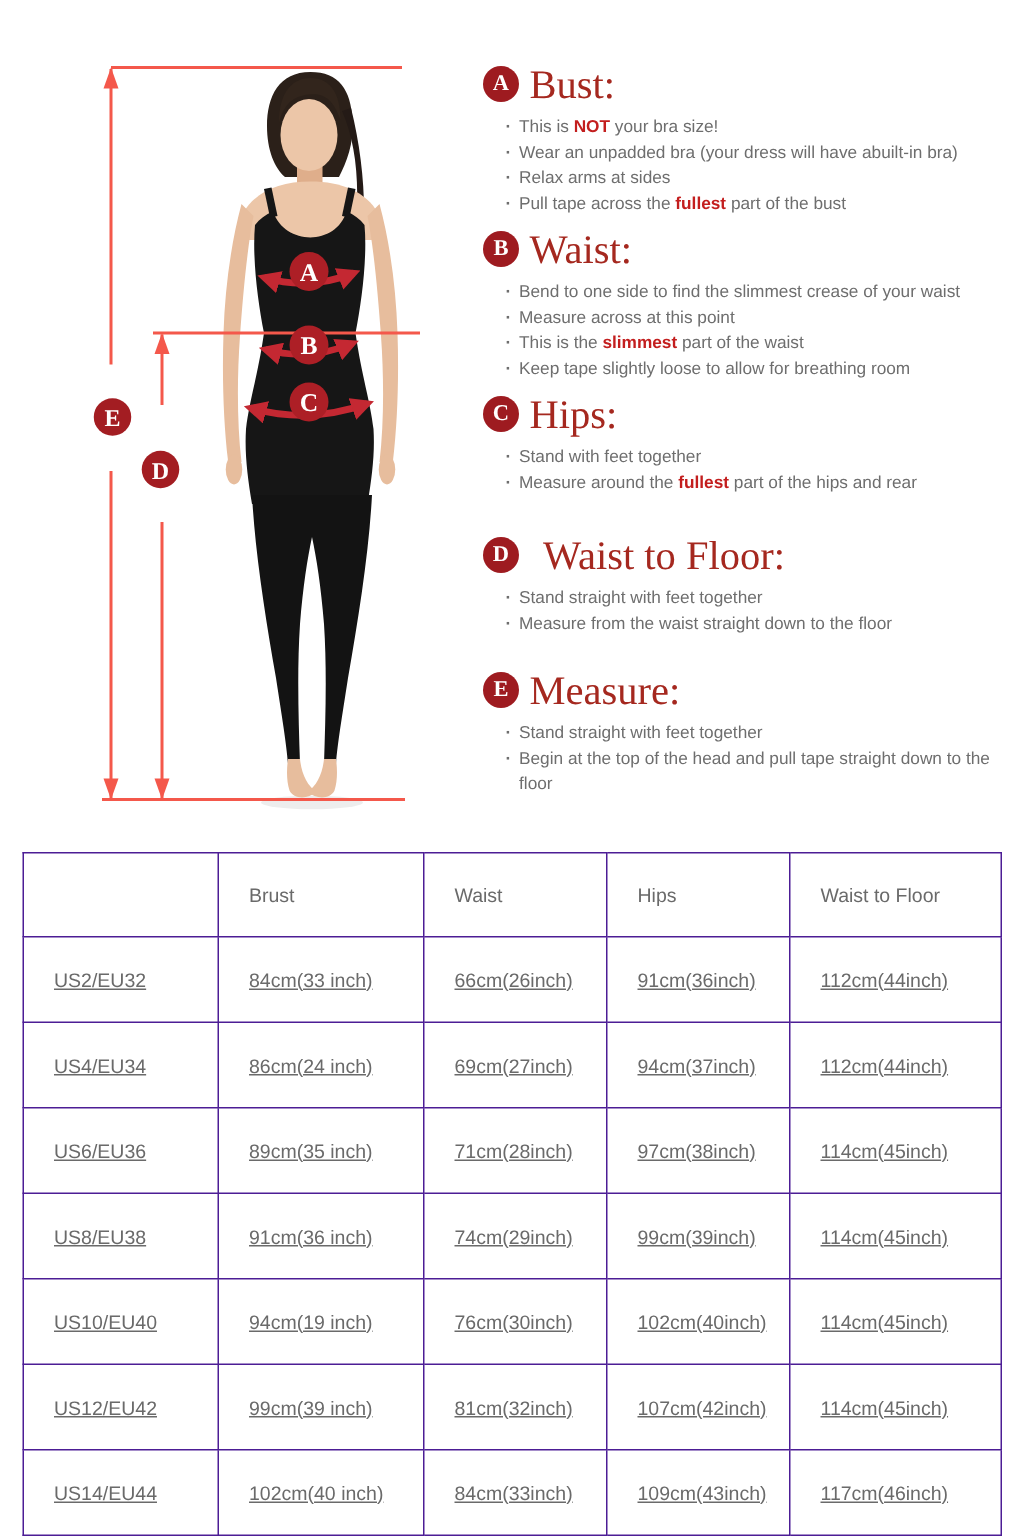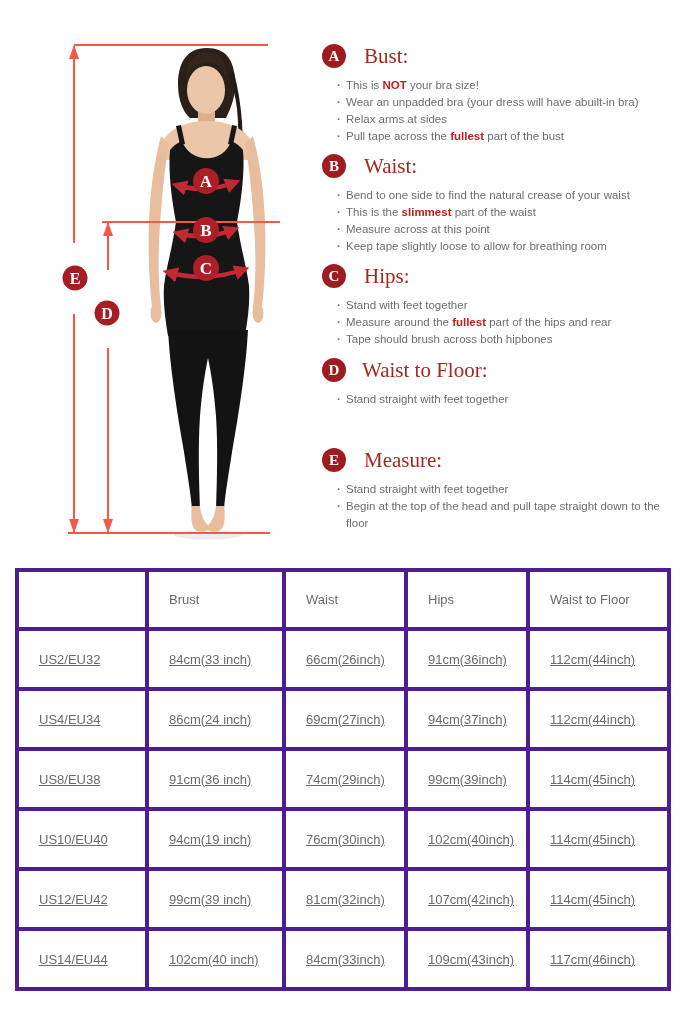--- a/index.html
+++ b/index.html
@@ -9,36 +9,36 @@
   
   .figure-area{position:absolute;left:0;top:0;width:340px;height:560px;}
   .figure-area svg{display:block;}
 
   
   .section{position:absolute;left:315px;width:354px;}
   .sec-head{display:flex;align-items:center;padding-left:7px;height:28px;}
   .badge{width:24px;height:24px;border-radius:50%;background:#9e1b20;flex:0 0 24px;
          display:flex;align-items:center;justify-content:center;
          font-family:"Liberation Serif",serif;font-weight:bold;font-size:15px;color:#fff;line-height:1;}
-  .sec-title{margin:0 0 0 18px;font-family:"Liberation Serif",serif;font-weight:normal;
-             font-size:21px;color:#a5281f;line-height:1;}
+  .sec-title{margin:0 0 0 7px;font-family:"Liberation Serif",serif;font-weight:normal;
+             font-size:27px;color:#a5281f;line-height:1;}
   .sec-title.indent{margin-left:16px;}
   ul.bullets{list-style:none;margin:7px 0 0 0;padding:0 0 0 22px;}
   ul.bullets li{position:relative;padding-left:9px;font-size:11.5px;line-height:17px;color:#6e6e6e;}
   ul.bullets li::before{content:"\00B7";position:absolute;left:0;top:0;color:#6e6e6e;font-weight:bold;}
   ul.bullets .hl{color:#c31e1e;font-weight:bold;}
 
   
   .sec-a{top:42px;} .sec-b{top:152px;} .sec-c{top:262px;} .sec-d{top:356px;} .sec-e{top:446px;}
 
   
   .size-table-wrap{position:absolute;left:15px;top:568px;width:652px;}
   table.size-table{border-collapse:collapse;table-layout:fixed;width:652px;
                    font-size:13px;color:#6a6a6a;}
-  table.size-table th,table.size-table td{border:4px solid #4c1d95;text-align:left;
+  table.size-table th,table.size-table td{border:1px solid #4c1d95;text-align:left;
                    padding:0 4px 0 20px;font-weight:normal;vertical-align:middle;
                    overflow:hidden;white-space:nowrap;}
   table.size-table thead th{height:55px;}
   table.size-table tbody td{height:56px;text-decoration:underline;}
 </style>
 </head>
 <body>
 
 <div class="page">
 
@@ -163,50 +163,50 @@
   </div>
 
   <div class="section sec-b">
     <div class="sec-head">
       <span class="badge">
           <span>B</span>
         </span>
       <h2 class="sec-title">Waist:</h2>
     </div>
     <ul class="bullets">
-        <li><span>Bend to one side to find the natural crease of your waist</span></li>
+        <li><span>Bend to one side to find the slimmest crease of your waist</span></li>
+        <li><span>Measure across at this point</span></li>
         <li><span>This is the </span><span class="hl">slimmest</span><span> part of the waist</span></li>
-        <li><span>Measure across at this point</span></li>
         <li><span>Keep tape slightly loose to allow for breathing room</span></li>
       </ul>
   </div>
 
   <div class="section sec-c">
     <div class="sec-head">
       <span class="badge">
           <span>C</span>
         </span>
       <h2 class="sec-title">Hips:</h2>
     </div>
     <ul class="bullets">
         <li><span>Stand with feet together</span></li>
         <li><span>Measure around the </span><span class="hl">fullest</span><span> part of the hips and rear</span></li>
-        <li><span>Tape should brush across both hipbones</span></li>
       </ul>
   </div>
 
   <div class="section sec-d">
     <div class="sec-head">
       <span class="badge">
           <span>D</span>
         </span>
       <h2 class="sec-title indent">Waist to Floor:</h2>
     </div>
     <ul class="bullets">
         <li><span>Stand straight with feet together</span></li>
+        <li><span>Measure from the waist  straight down to the floor</span></li>
       </ul>
   </div>
 
   <div class="section sec-e">
     <div class="sec-head">
       <span class="badge">
           <span>E</span>
         </span>
       <h2 class="sec-title">Measure:</h2>
     </div>
@@ -243,20 +243,27 @@
             <td>112cm(44inch)</td>
           </tr>
           <tr>
             <td>US4/EU34</td>
             <td>86cm(24 inch)</td>
             <td>69cm(27inch)</td>
             <td>94cm(37inch)</td>
             <td>112cm(44inch)</td>
           </tr>
           <tr>
+            <td>US6/EU36</td>
+            <td>89cm(35 inch)</td>
+            <td>71cm(28inch)</td>
+            <td>97cm(38inch)</td>
+            <td>114cm(45inch)</td>
+          </tr>
+          <tr>
             <td>US8/EU38</td>
             <td>91cm(36 inch)</td>
             <td>74cm(29inch)</td>
             <td>99cm(39inch)</td>
             <td>114cm(45inch)</td>
           </tr>
           <tr>
             <td>US10/EU40</td>
             <td>94cm(19 inch)</td>
             <td>76cm(30inch)</td>

